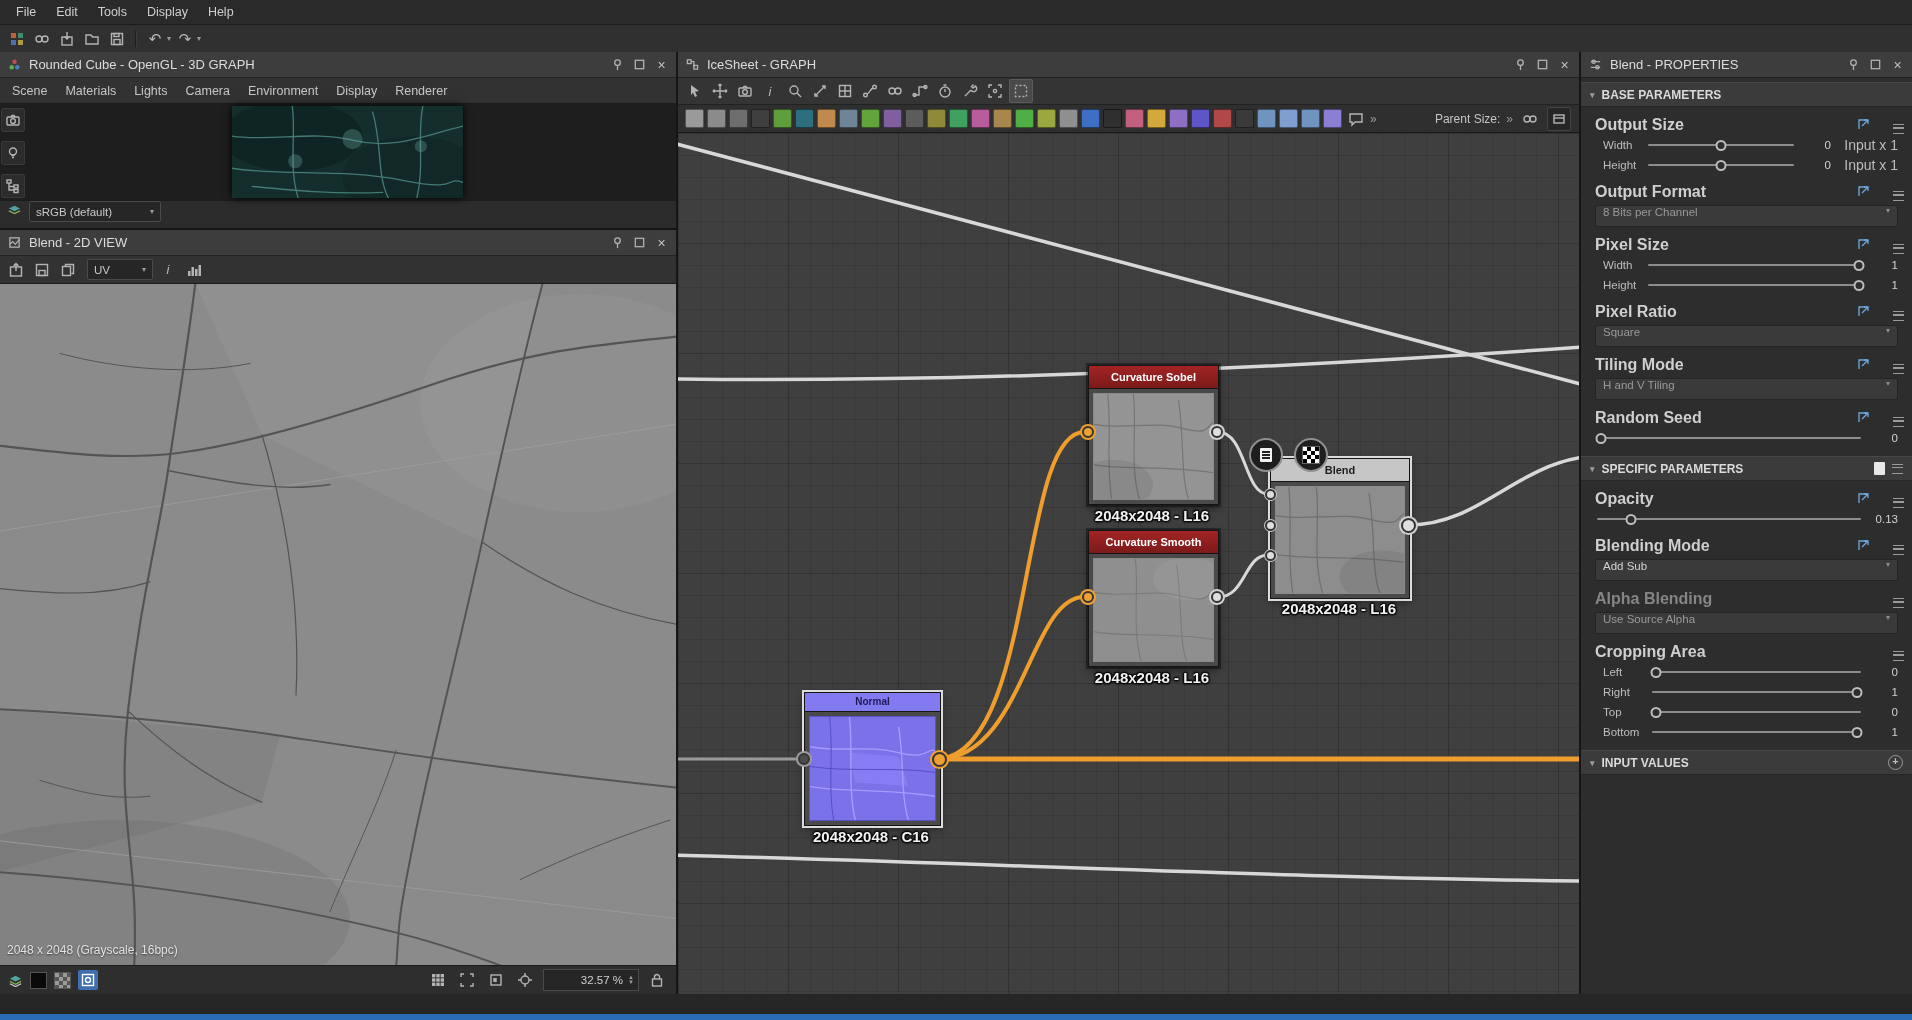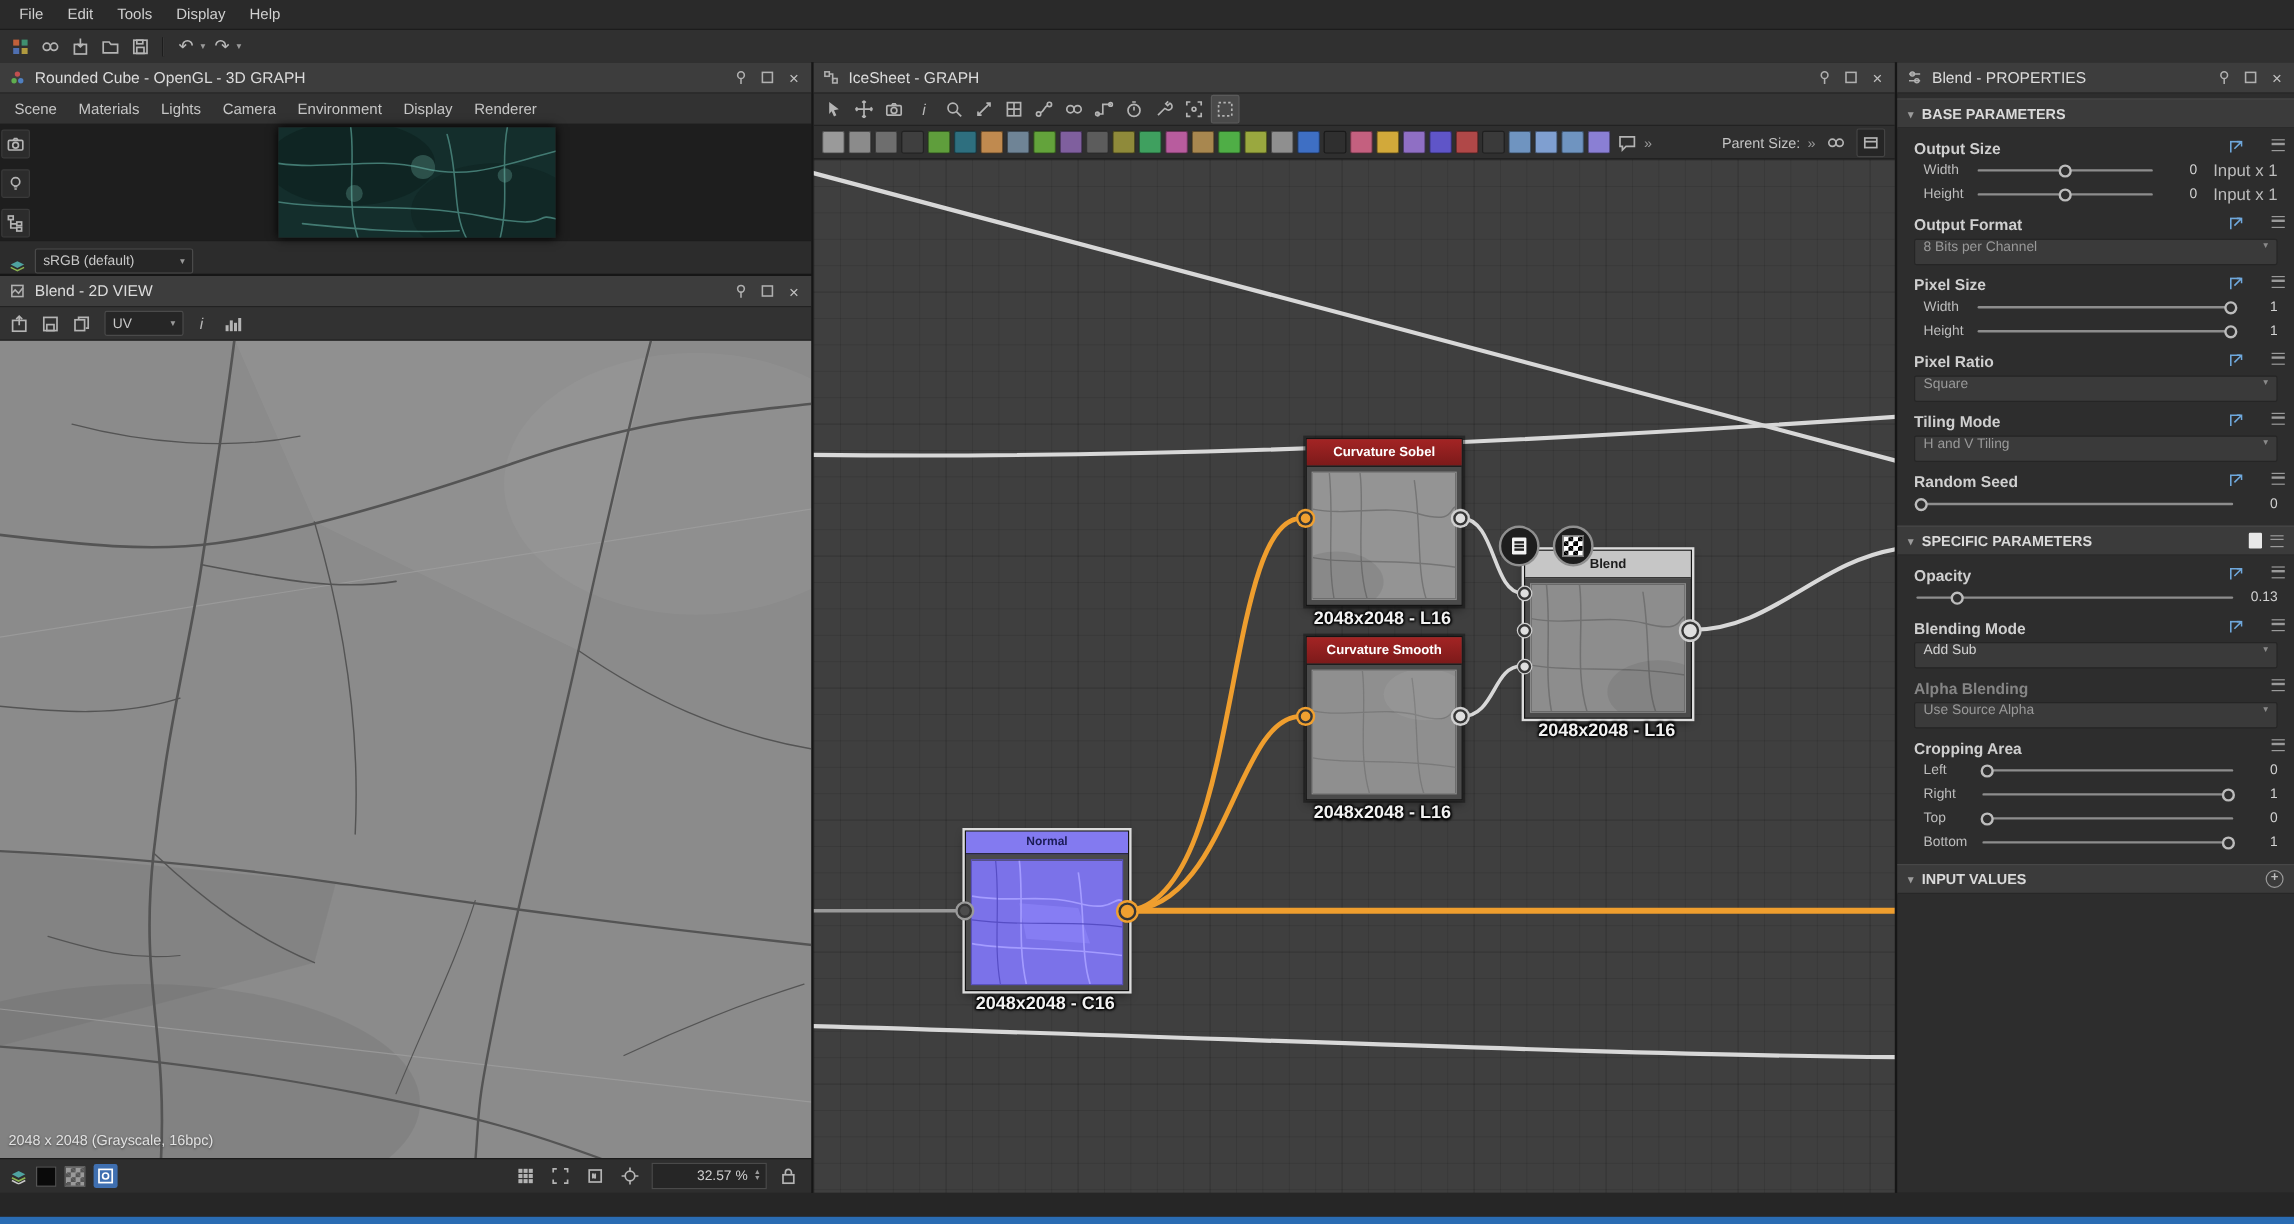--- a/index.html
+++ b/index.html
@@ -28,21 +28,21 @@
   .hico svg{width:13px;height:13px;stroke:#b0b0b0;fill:none;stroke-width:1.4}
   .closex{font-size:14px;color:#c0c0c0;line-height:1}
   
   .v3d{background:#242424;flex:none}
   .v3d-menu{height:25px;background:#323232;display:flex;align-items:center;gap:2px;padding-left:4px;border-bottom:1px solid #1c1c1c}
   .v3d-menu span{padding:3px 8px;font-size:12.5px;color:#c6c6c6}
   .v3d-body{position:relative;height:96px;background:#1e1e1e}
   .strip{position:absolute;left:0;top:4px;width:26px;display:flex;flex-direction:column;align-items:center;gap:9px}
   .strip .tbtn{background:#2c2c2c;border:1px solid #3a3a3a}
   .preview3d{position:absolute;left:232px;top:2px;width:231px;height:92px;box-shadow:0 0 8px #000}
-  .cs-row{height:27px;background:#2c2c2c;display:flex;align-items:flex-end;gap:7px;padding-left:7px;border-top:1px solid #1c1c1c}
+  .cs-row{height:27px;background:#2c2c2c;display:flex;align-items:flex-start;gap:7px;padding-left:7px;border-top:1px solid #1c1c1c}
   .dropbox{height:19px;background:#262626;border:1px solid #4a4a4a;border-radius:2px;display:flex;align-items:center;justify-content:space-between;padding:0 6px;font-size:11.5px;color:#c8c8c8}
   .cs-sel{width:118px}
   
   .v2d{flex:1;display:flex;flex-direction:column;background:#242424;min-height:0}
   .v2d-tb{height:27px;background:#323232;display:flex;align-items:center;gap:4px;padding-left:5px;border-bottom:1px solid #1b1b1b}
   .uvbox{width:52px;height:19px;margin-left:4px}
   .canvas2d{position:relative;flex:1;min-height:0;overflow:hidden;background:#8b8b8b}
   .canvas2d svg{position:absolute;inset:0;width:100%;height:100%}
   .imginfo{position:absolute;left:7px;bottom:8px;font-size:12px;color:#e2e2e2;text-shadow:0 1px 2px rgba(0,0,0,.55)}
   .v2d-bb{height:28px;background:#2e2e2e;display:flex;align-items:center;gap:7px;padding:0 8px;border-top:1px solid #1b1b1b;flex:none}
@@ -82,21 +82,21 @@
   .cb-check{width:16px;height:16px;background:#fff;background-image:linear-gradient(45deg,#000 25%,transparent 25%,transparent 75%,#000 75%),linear-gradient(45deg,#000 25%,transparent 25%,transparent 75%,#000 75%);background-size:8px 8px;background-position:0 0,4px 4px;border:1px solid #666}
   .psize{margin-left:auto;display:flex;align-items:center;gap:6px;padding-right:8px;color:#c4c4c4;font-size:12px}
   
   .pscroll{flex:1;overflow:hidden}
   .band{height:23px;background:#3b3b3b;border-top:1px solid #474747;border-bottom:1px solid #272727;display:flex;align-items:center;gap:7px;padding:0 9px;font-size:12px;font-weight:bold;color:#dadada;margin-top:9px}
   .band:first-child{margin-top:4px}
   .band .chev{color:#9c9c9c;font-size:9px}
   .band .sp{flex:1}
   .plus-ic{width:13px;height:13px;border:1px solid #9a9a9a;border-radius:50%;color:#bdbdbd;font-size:11px;line-height:11px;text-align:center}
   .doc-ic{width:11px;height:13px;background:#e8e8e8;border-radius:1px}
-  .phead{display:flex;align-items:flex-start;gap:24px;margin:9px 8px 1px 14px;font-size:13px;font-weight:bold;color:#cfcfcf}
+  .phead{display:flex;align-items:flex-end;gap:24px;margin:9px 8px 1px 14px;font-size:16px;font-weight:bold;color:#cfcfcf}
   .phead.dim{color:#858585}
   .phead .sp{flex:1}
   .expi svg{width:11px;height:11px}
   .mlines{width:11px;height:8px;border-top:1.6px solid #9a9a9a;border-bottom:1.6px solid #9a9a9a;position:relative}
   .mlines::after{content:"";position:absolute;left:0;top:2.1px;width:11px;height:1.6px;background:#9a9a9a}
   .srow{display:flex;align-items:center;gap:7px;height:18px;margin:2px 14px 1px 22px;font-size:11.5px;color:#bdbdbd}
   .srow.nolabel{margin-left:16px}
   .srow .sl{width:38px;flex:none}
   .srow .sl.wide{width:42px}
   .strack{position:relative;flex:1;height:12px}

